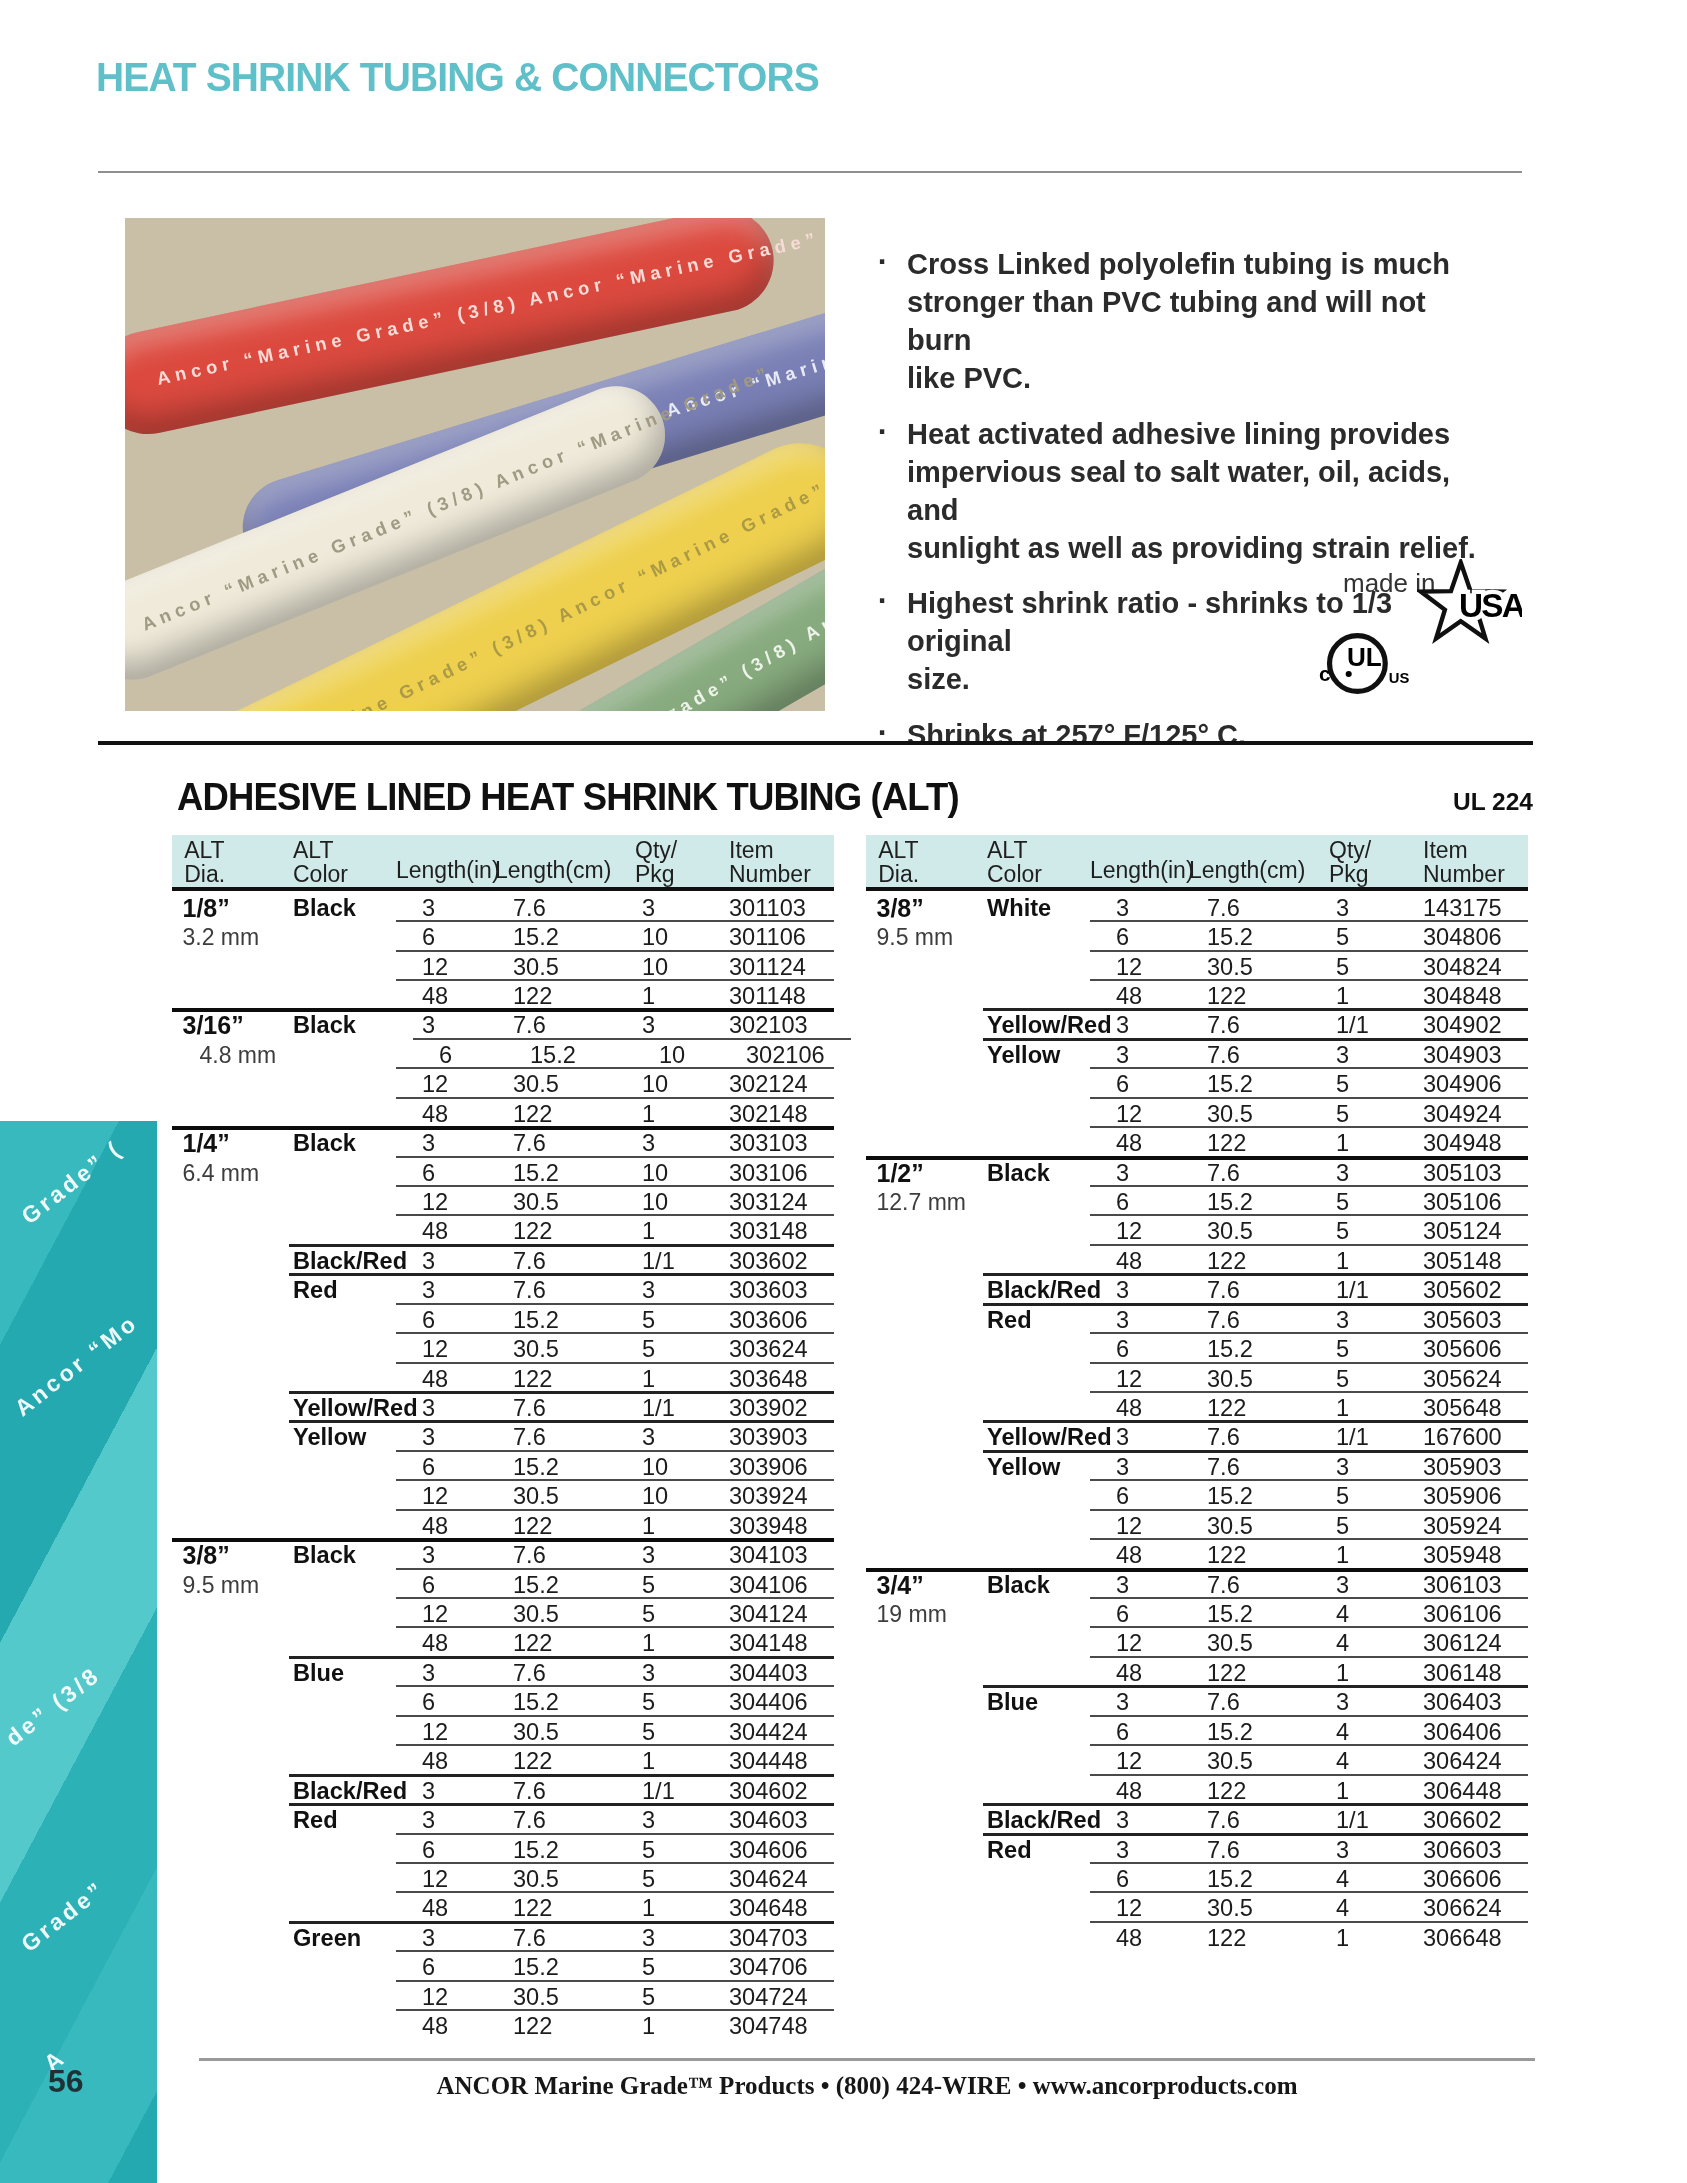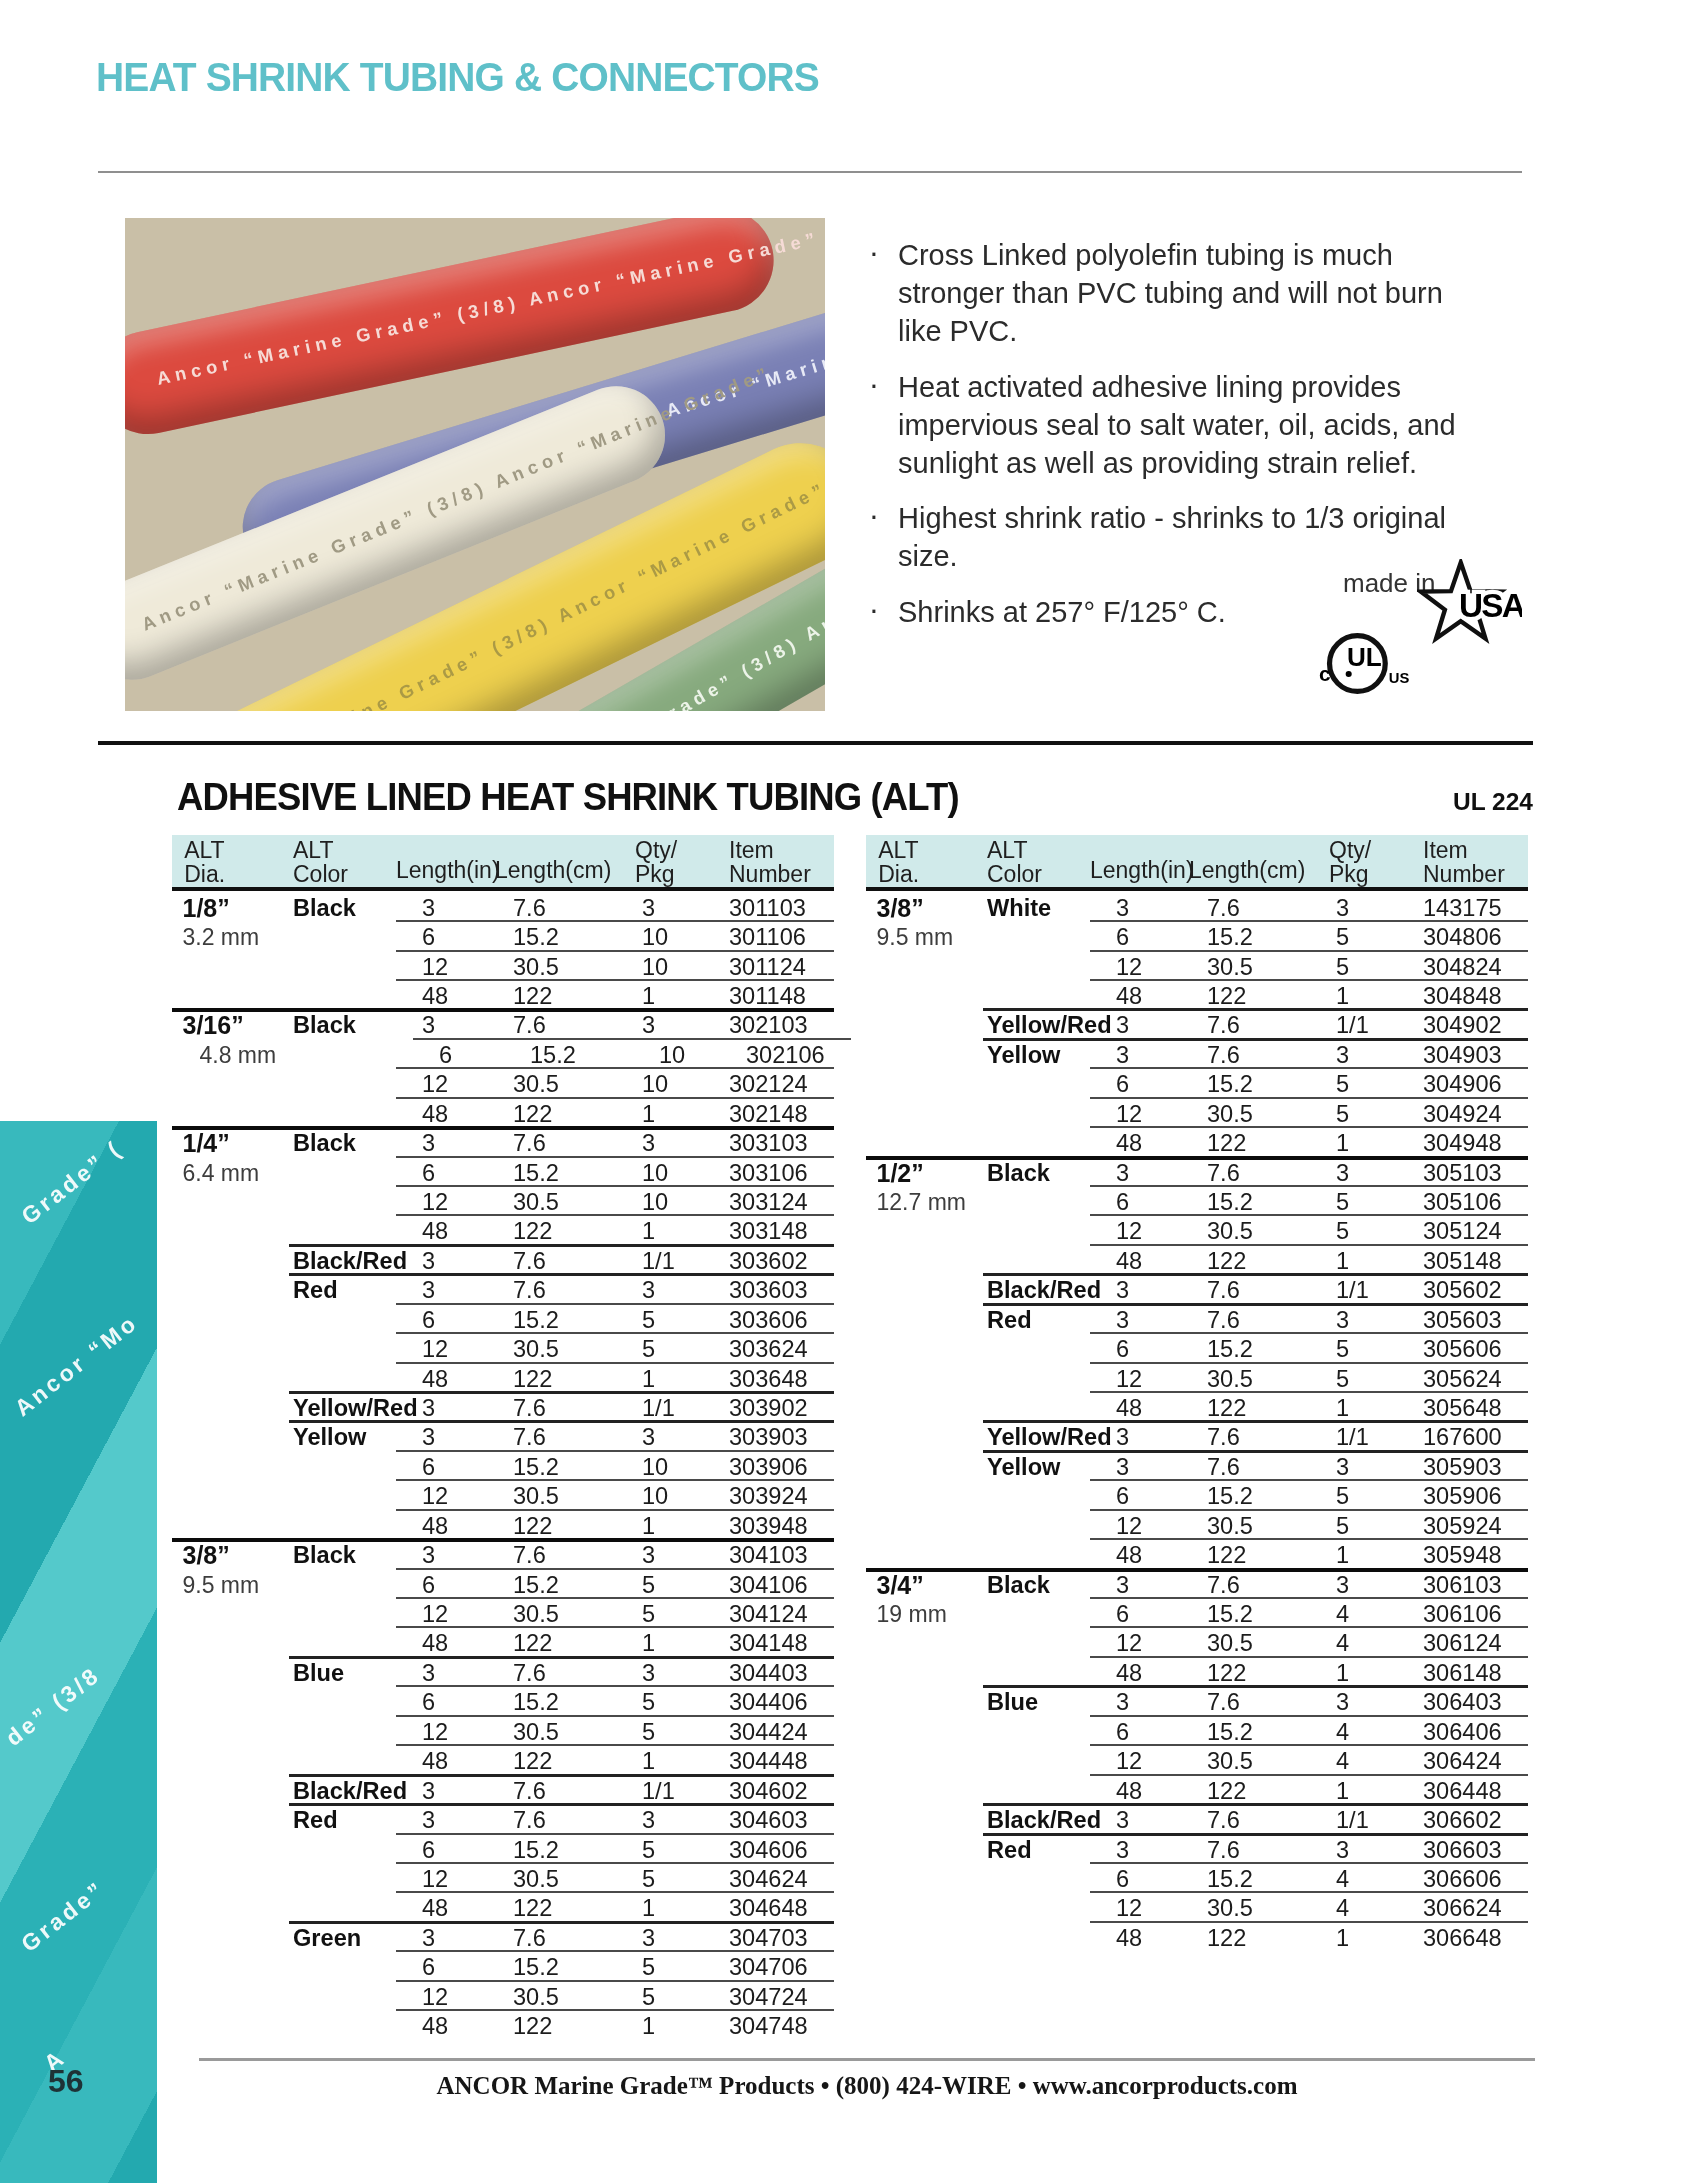--- a/index.html
+++ b/index.html
@@ -12,21 +12,21 @@
   .title-rule{position:absolute;left:98px;top:171px;width:1424px;height:1.7px;background:#8f8f8f;}
 
   
   .photo{position:absolute;left:125px;top:218px;width:700px;height:493px;background:#c9bfa7;overflow:hidden;}
   .tube{position:absolute;border-radius:61px;
         box-shadow:inset 0 -17.5px 30px rgba(0,0,0,.28), inset 0 15.7px 23px rgba(255,255,255,.30);}
   .tube span{position:absolute;left:61px;top:38%;white-space:nowrap;font-size:18.3px;
              font-weight:bold;letter-spacing:5.2px;}
 
   
-  .bullets{position:absolute;left:860px;top:236px;width:620px;margin:0;padding:0;list-style:none;}
+  .bullets{position:absolute;left:860px;top:236px;width:620px;margin:9px;padding:0;list-style:none;font-weight:bold;}
   .bullets li{position:relative;padding-left:38px;margin-bottom:17.5px;font-size:29px;line-height:38px;
               color:#2b2b2b;white-space:pre-line;}
   .bullets li::before{content:"·";position:absolute;left:8.7px;top:-1.7px;font-size:31px;color:#2b2b2b;}
 
   
   .madein-text{position:absolute;left:1343px;top:568px;font-size:26px;color:#333;}
   .usa-star{position:absolute;left:1417px;top:559px;}
   .ul-badge{position:absolute;left:1303px;top:627px;}
 
   

